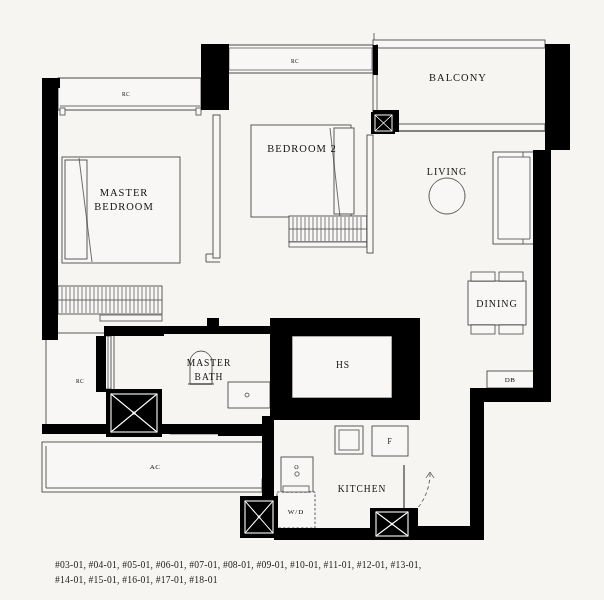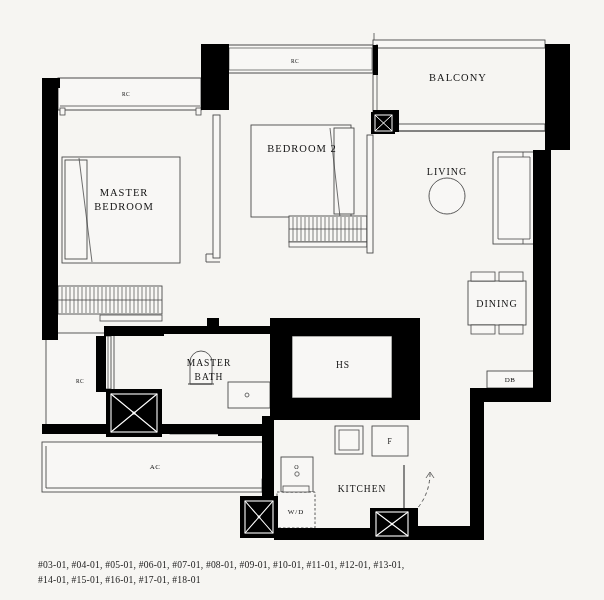--- a/index.html
+++ b/index.html
@@ -18,21 +18,21 @@
     font-family:"Liberation Sans", sans-serif;
     font-size:108px;font-weight:700;letter-spacing:10px;
     color:rgba(90,90,90,0.13);
   }
   #legend{
     position:absolute;left:38px;top:558px;width:420px;
     font-family:"Liberation Serif", serif;
     font-size:9.6px;color:#1b1b1b;line-height:1.55;
     letter-spacing:0.2px;
   }
-  #legend div{white-space:nowrap;}
+  #legend div{white-space:nowrap;margin-left:17px;}
 </style>
 </head>
 <body>
 
 <div class="wm">mediac</div>
 
 <svg id="plan" viewBox="0 0 604 600" xmlns="http://www.w3.org/2000/svg">
 
   <rect x="0" y="0" width="604" height="600" fill="#f6f5f2"></rect>
 

